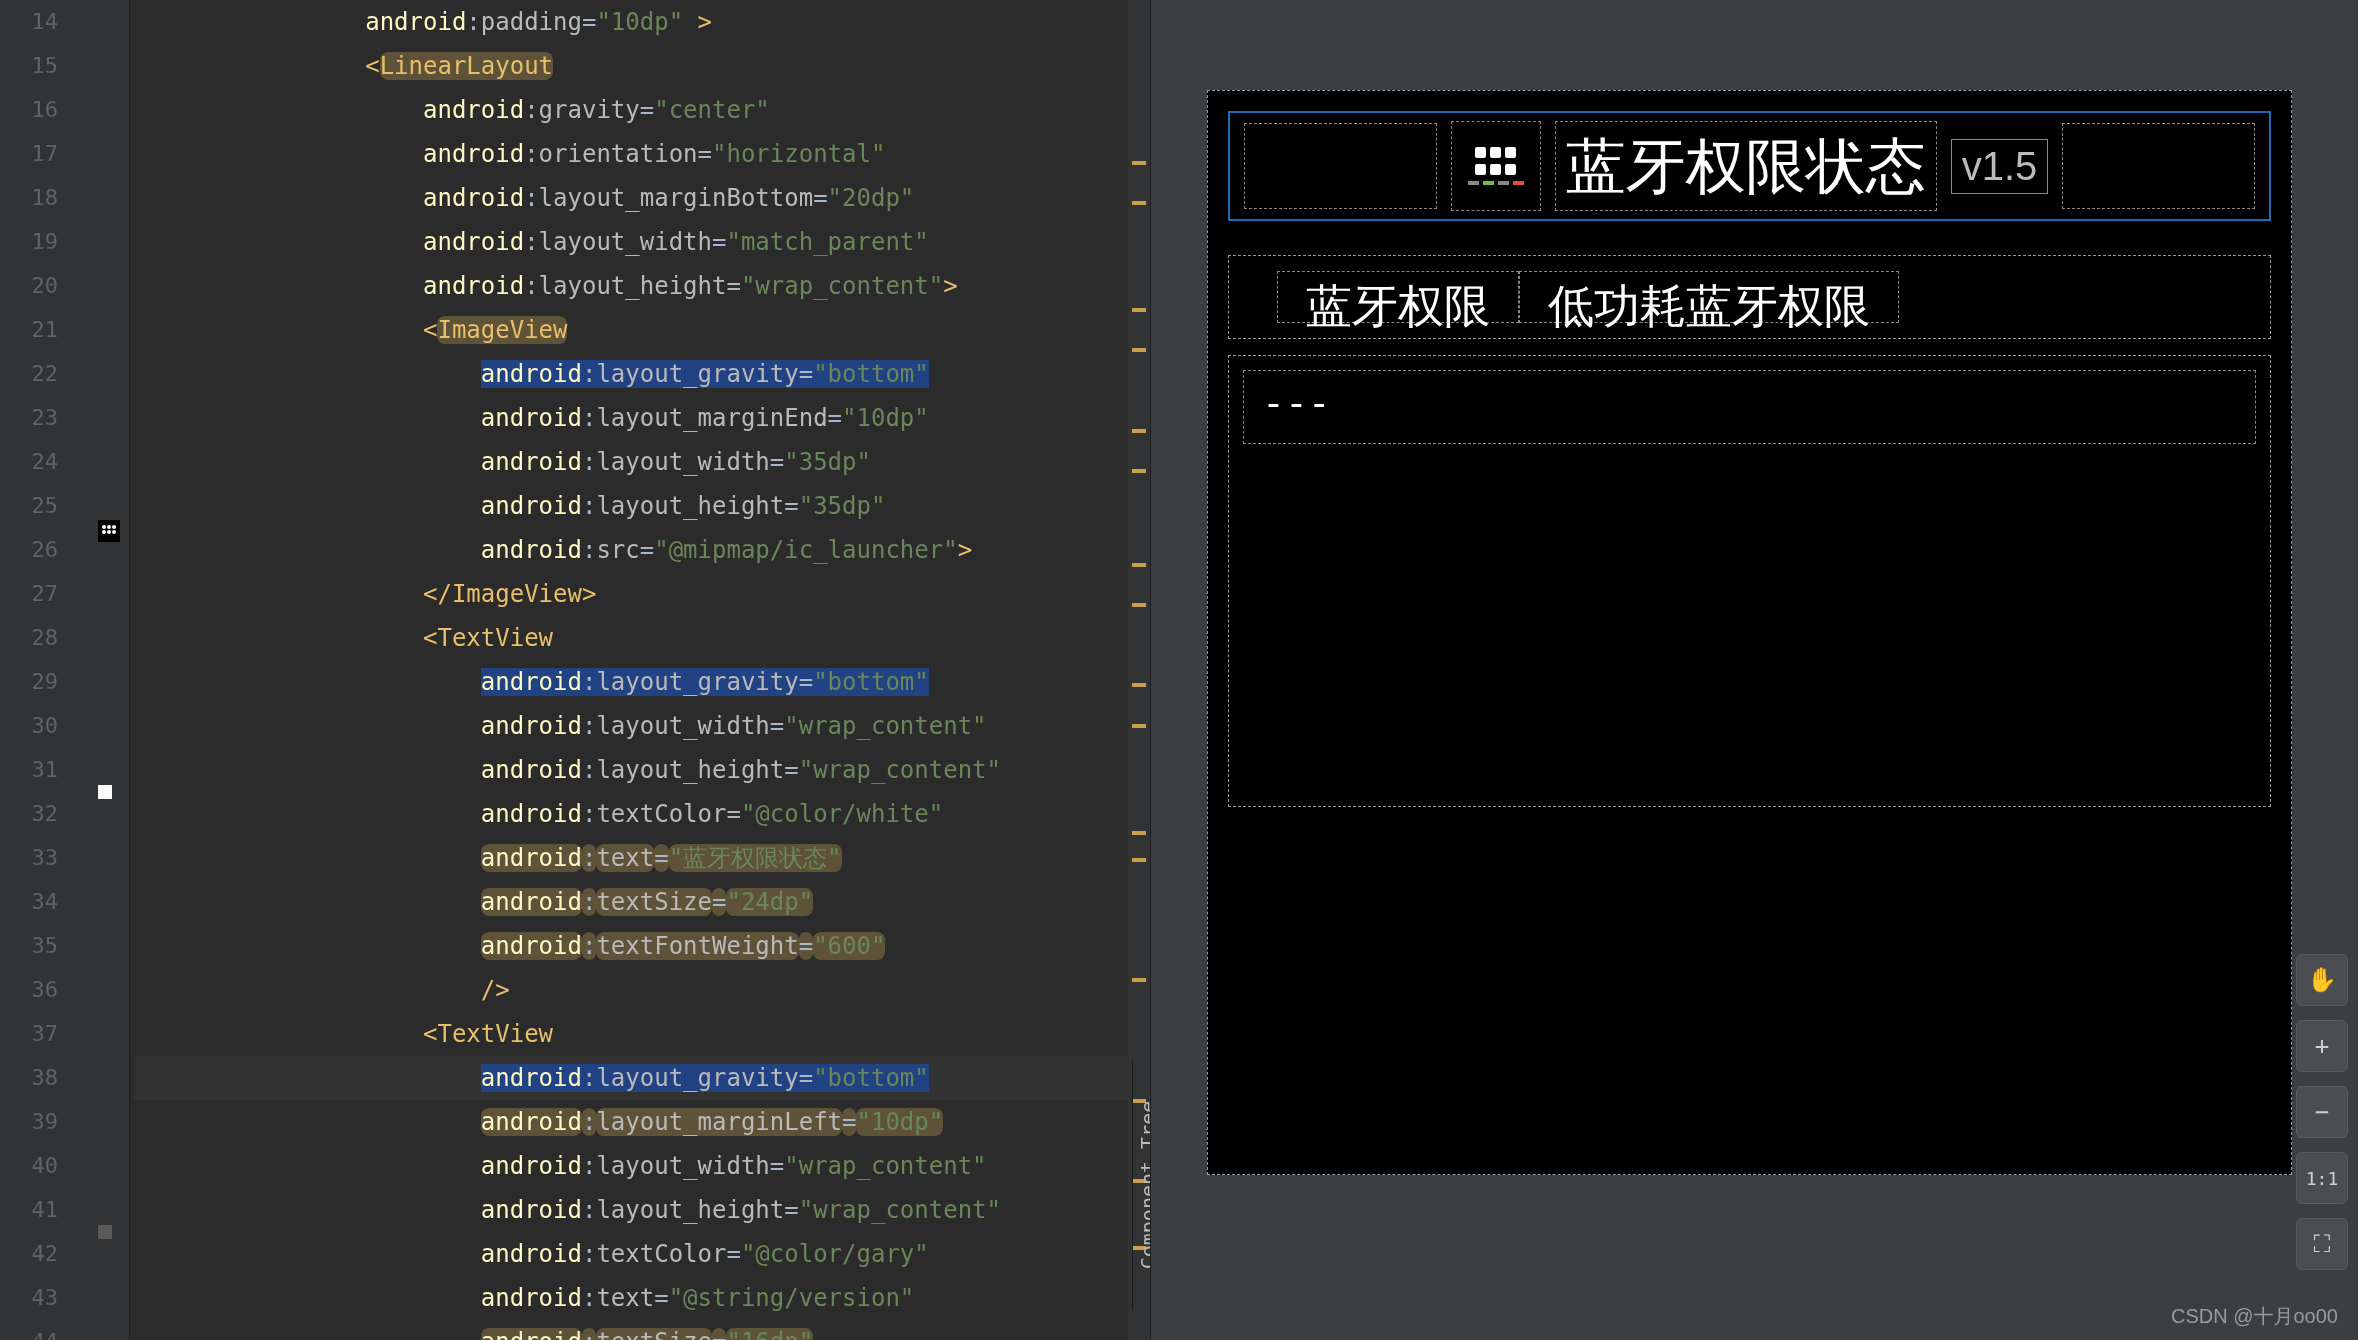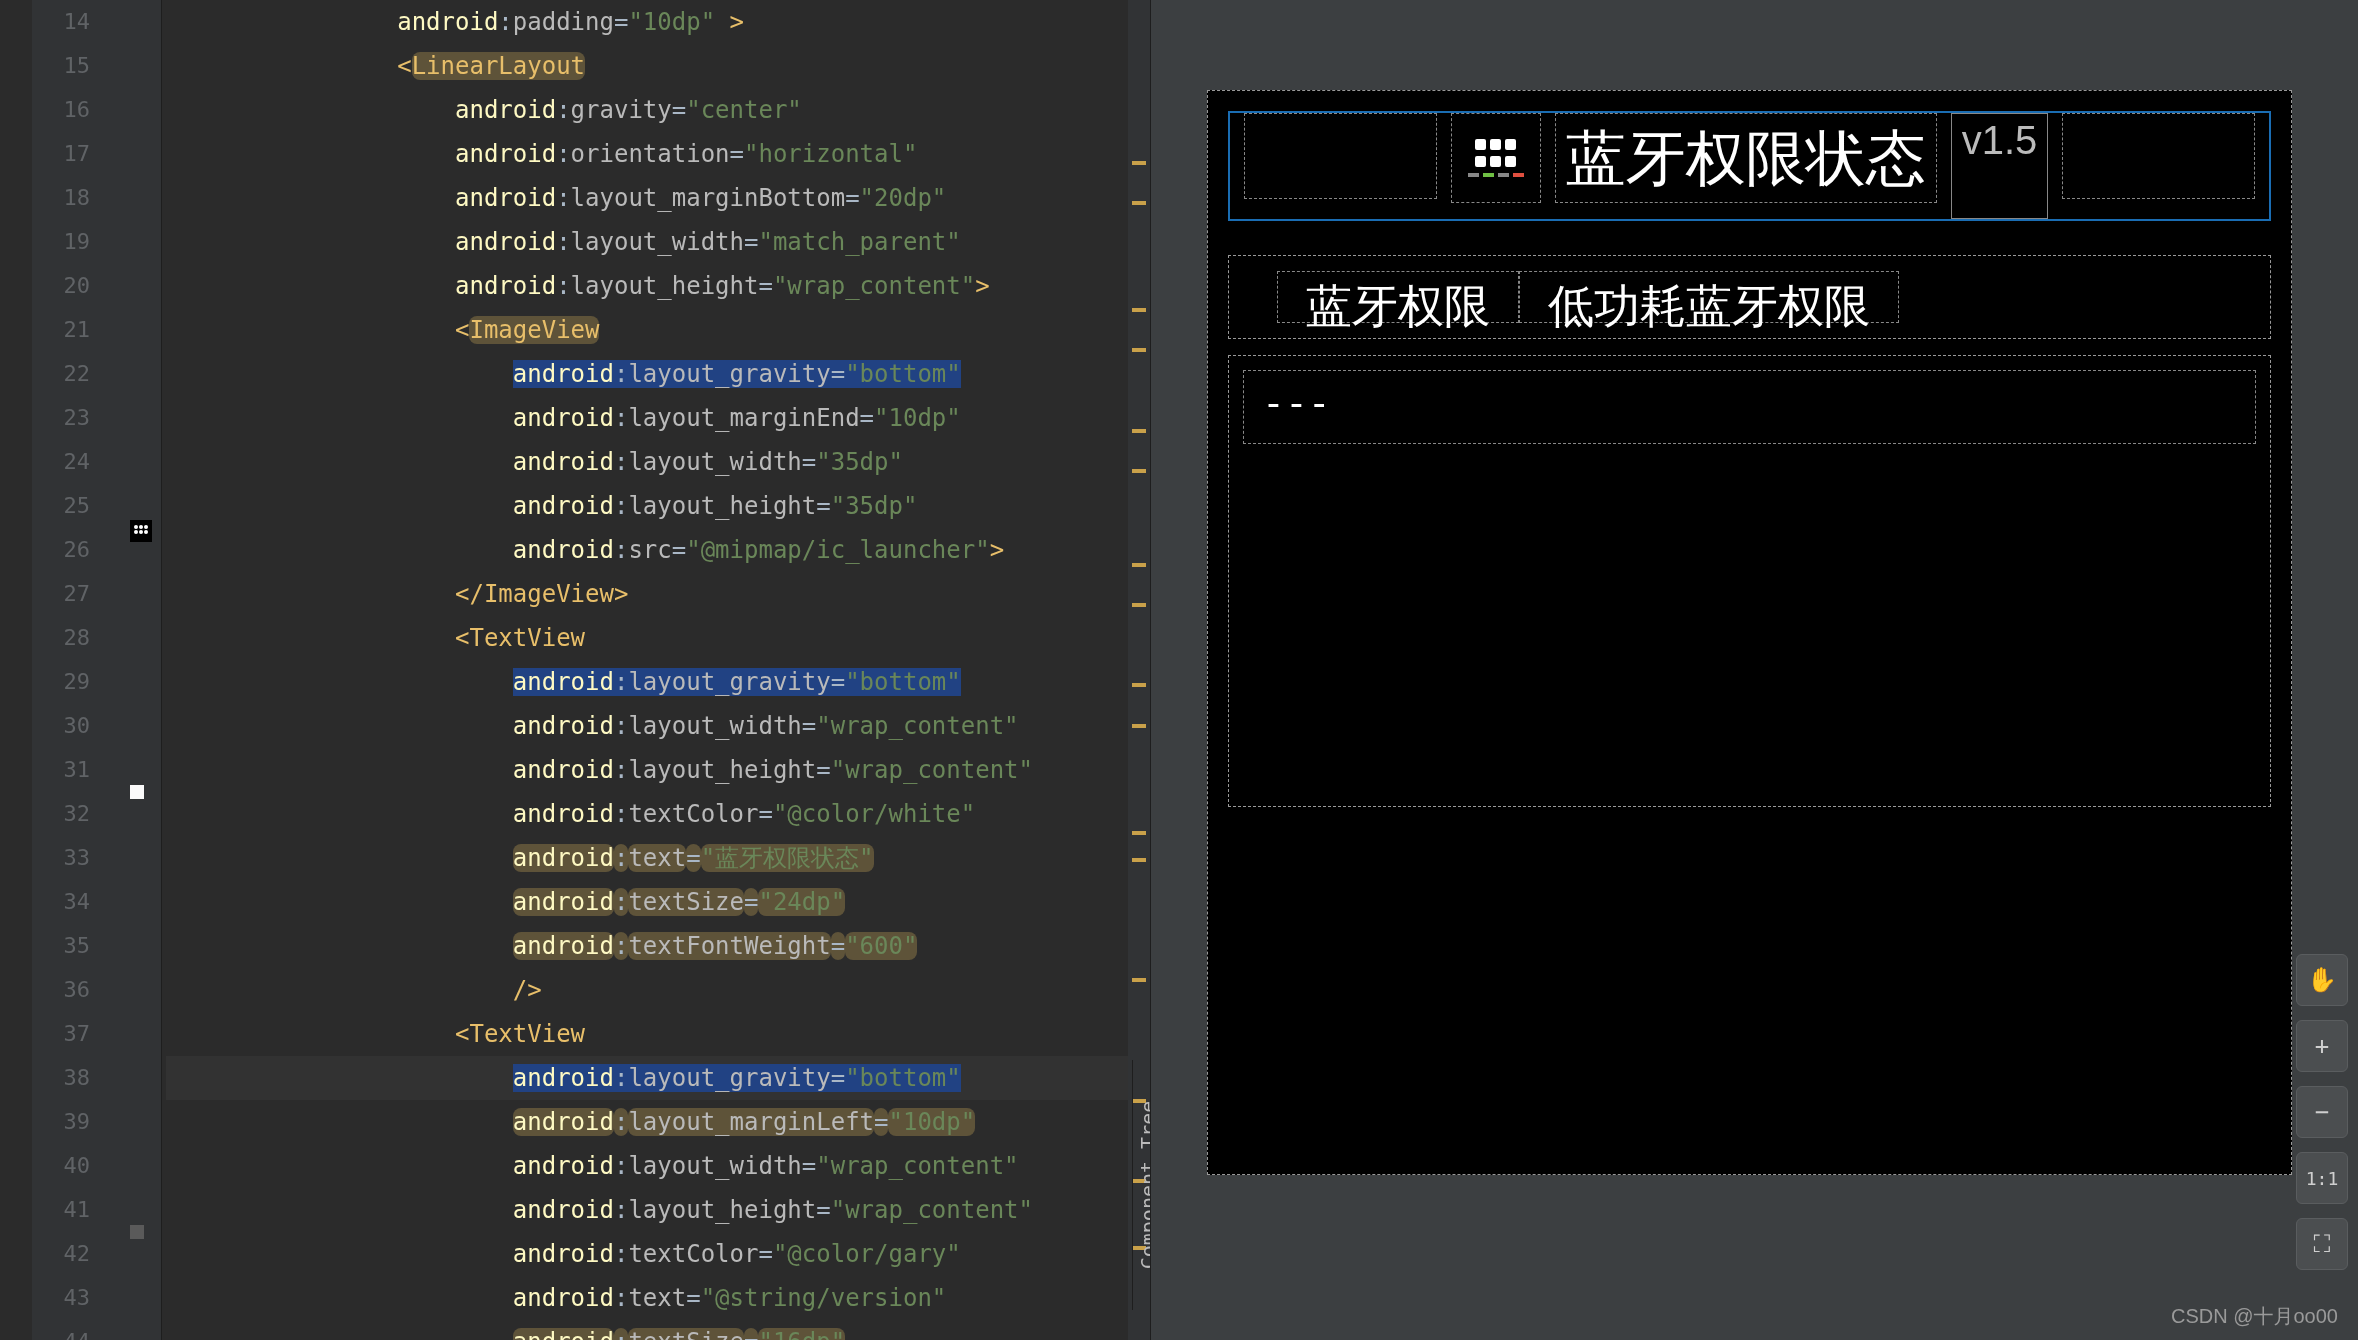--- a/index.html
+++ b/index.html
@@ -18,21 +18,20 @@
     width: 100%;
     height: 100%;
   }
   
   .editor-pane {
     flex: 0 0 1150px;
     background: #2b2b2b;
     display: flex;
     position: relative;
     overflow: hidden;
-    padding-left: 32px;
   }
   .gutter {
     flex: 0 0 70px;
     background: #313335;
     text-align: right;
     padding-right: 12px;
     color: #606366;
     font-size: 22px;
     line-height: 44px;
     user-select: none;
@@ -123,20 +122,21 @@
   }
   .bp-outline {
     border: 1px dashed #999;
   }
   .bp-sel {
     border: 2px solid #1a6db3;
   }
   .prev-header {
     height: 110px;
     display: flex;
+    align-items: center;
     justify-content: center;
     gap: 14px;
     padding: 0 14px;
   }
   .prev-header .spacer-l,
   .prev-header .spacer-r {
     flex: 1;
     height: 86px;
     border: 1px dashed #888;
   }

